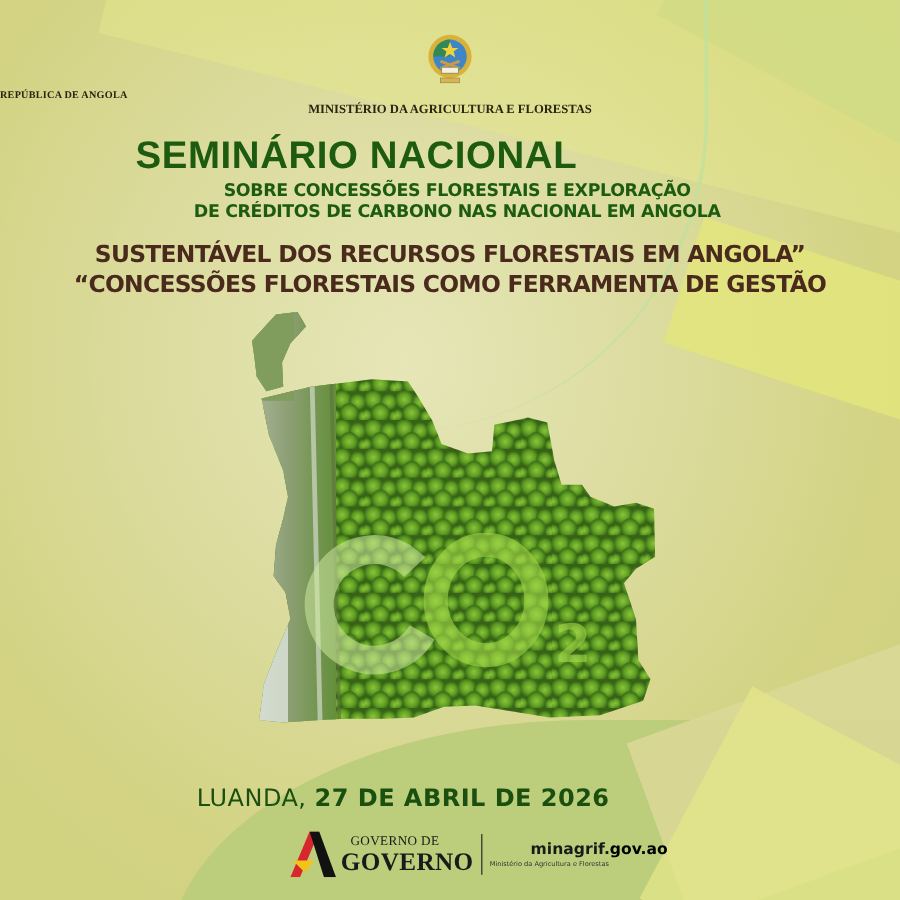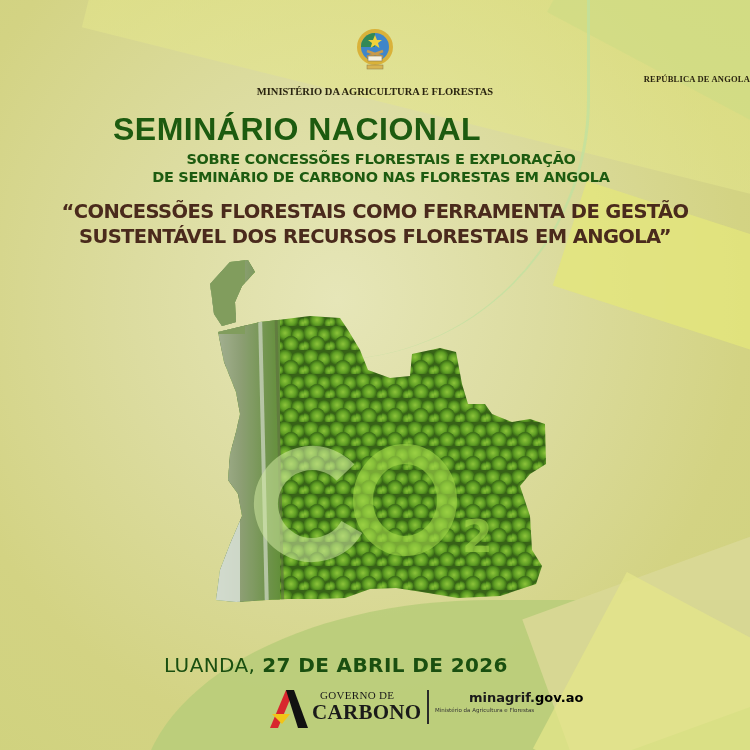--- a/index.html
+++ b/index.html
@@ -44,21 +44,21 @@
       position: absolute; left: 560px; top: 640px; width: 340px; height: 200px;
       background: #e4e58a; transform: rotate(28deg); opacity: 0.75;
     }
 
     .content { position: absolute; inset: 0; }
 
     .emblem {
       position: absolute; left: 355px; top: 27px; width: 40px; height: 44px;
     }
     .republic {
-      position: absolute; left: 0; width: 750px; top: 74px; text-align: right;
+      position: absolute; left: 0; width: 750px; top: 74px; text-align: left;
       font-family: "Liberation Serif", serif; font-weight: bold; font-size: 8.5px;
       color: #2a2410; letter-spacing: 0.2px;
     }
     .ministry {
       position: absolute; left: 0; width: 750px; top: 86px; text-align: center;
       font-family: "Liberation Serif", serif; font-weight: bold; font-size: 10.5px;
       color: #2a2410;
     }
     .title {
       position: absolute; left: 0; width: 594px; top: 111px; text-align: center;
@@ -79,21 +79,21 @@
     .map { position: absolute; left: 200px; top: 254px; width: 350px; height: 400px; }
 
     .date {
       position: absolute; left: 0; width: 672px; top: 653px; text-align: center;
       font-family: "DejaVu Sans", sans-serif; font-size: 20px; color: #1a4f10;
       letter-spacing: 0.4px;
     }
     .date .place { font-weight: normal; }
     .date .when { font-weight: bold; }
 
-    .footer { position: absolute; left: 268px; top: 690px; height: 44px; display: flex; }
+    .footer { position: absolute; left: 240px; top: 690px; height: 44px; display: flex; align-items: center; }
     .gov-logo { width: 40px; height: 38px; }
     .gov-text { margin-left: 4px; display: flex; flex-direction: column; line-height: 1; }
     .gov-top {
       font-family: "Liberation Serif", serif; font-size: 11px; color: #1a1a1a;
       letter-spacing: 0.3px; padding-left: 8px;
     }
     .gov-bottom {
       font-family: "Liberation Serif", serif; font-weight: bold; font-size: 21px;
       color: #1a1a1a; letter-spacing: 0.3px; margin-top: 1px;
     }
@@ -129,25 +129,25 @@
     <rect x="13" y="29" width="14" height="5" fill="#f4f0e0" stroke="#8a7a4a" stroke-width="0.6"></rect>
     <rect x="12" y="38" width="16" height="4" fill="#d8b550" stroke="#8a7a4a" stroke-width="0.5"></rect>
   </svg>
 
   <div class="republic">REPÚBLICA DE ANGOLA</div>
   <div class="ministry">MINISTÉRIO DA AGRICULTURA E FLORESTAS</div>
 
   <div class="title">SEMINÁRIO NACIONAL</div>
   <div class="subtitle">
     <div>SOBRE CONCESSÕES FLORESTAIS E EXPLORAÇÃO</div>
-    <div>DE SEMINÁRIO DE CARBONO NAS FLORESTAS EM ANGOLA</div>
+    <div>DE CRÉDITOS DE CARBONO NAS NACIONAL EM ANGOLA</div>
   </div>
   <div class="quote">
+    <div>SUSTENTÁVEL DOS RECURSOS FLORESTAIS EM ANGOLA”</div>
     <div>“CONCESSÕES FLORESTAIS COMO FERRAMENTA DE GESTÃO</div>
-    <div>SUSTENTÁVEL DOS RECURSOS FLORESTAIS EM ANGOLA”</div>
   </div>
 
   <svg class="map" viewBox="0 0 350 400">
     <defs>
       <clipPath id="angolaClip">
 
         <path d="M10 30 L30 8 L48 6 L55 18 L42 32 L35 48 L36 68 L22 72 L14 60 L12 44 Z"></path>
 
         <path d="M18 78 L60 68 L78 66 L110 62 L140 64 L148 76 L160 96 L168 116 L190 124 L210 122 L212 100 L240 94 L256 98 L262 130 L268 150 L285 150 L292 160 L312 168 L330 165 L345 170 L346 210 L330 220 L320 232 L330 262 L332 296 L342 312 L336 330 L300 342 L258 344 L222 338 L196 334 L170 335 L145 344 L120 345 L88 345 L66 346 L36 348 L16 346 L20 316 L30 290 L42 262 L38 240 L28 226 L30 200 L36 178 L40 160 L36 138 L24 108 Z"></path>
       </clipPath>
@@ -191,21 +191,21 @@
   </div>
 
   <div class="footer">
     <svg class="gov-logo" viewBox="0 0 40 38">
       <polygon points="2,38 18,0 26,0 10,38" fill="#d8262e"></polygon>
       <polygon points="18,0 26,0 40,38 30,38" fill="#111"></polygon>
       <polygon points="4,24 22,24 14,34" fill="#f2c418"></polygon>
     </svg>
     <div class="gov-text">
       <span class="gov-top">GOVERNO DE</span>
-      <span class="gov-bottom">CARBONO</span>
+      <span class="gov-bottom">GOVERNO</span>
     </div>
     <div class="divider"></div>
     <div class="site">
       <div class="site-url">
         <span class="dom1">minagrif.</span><span class="dom2">gov.ao</span>
       </div>
       <div class="site-sub">Ministério da Agricultura e Florestas</div>
     </div>
   </div>
 

